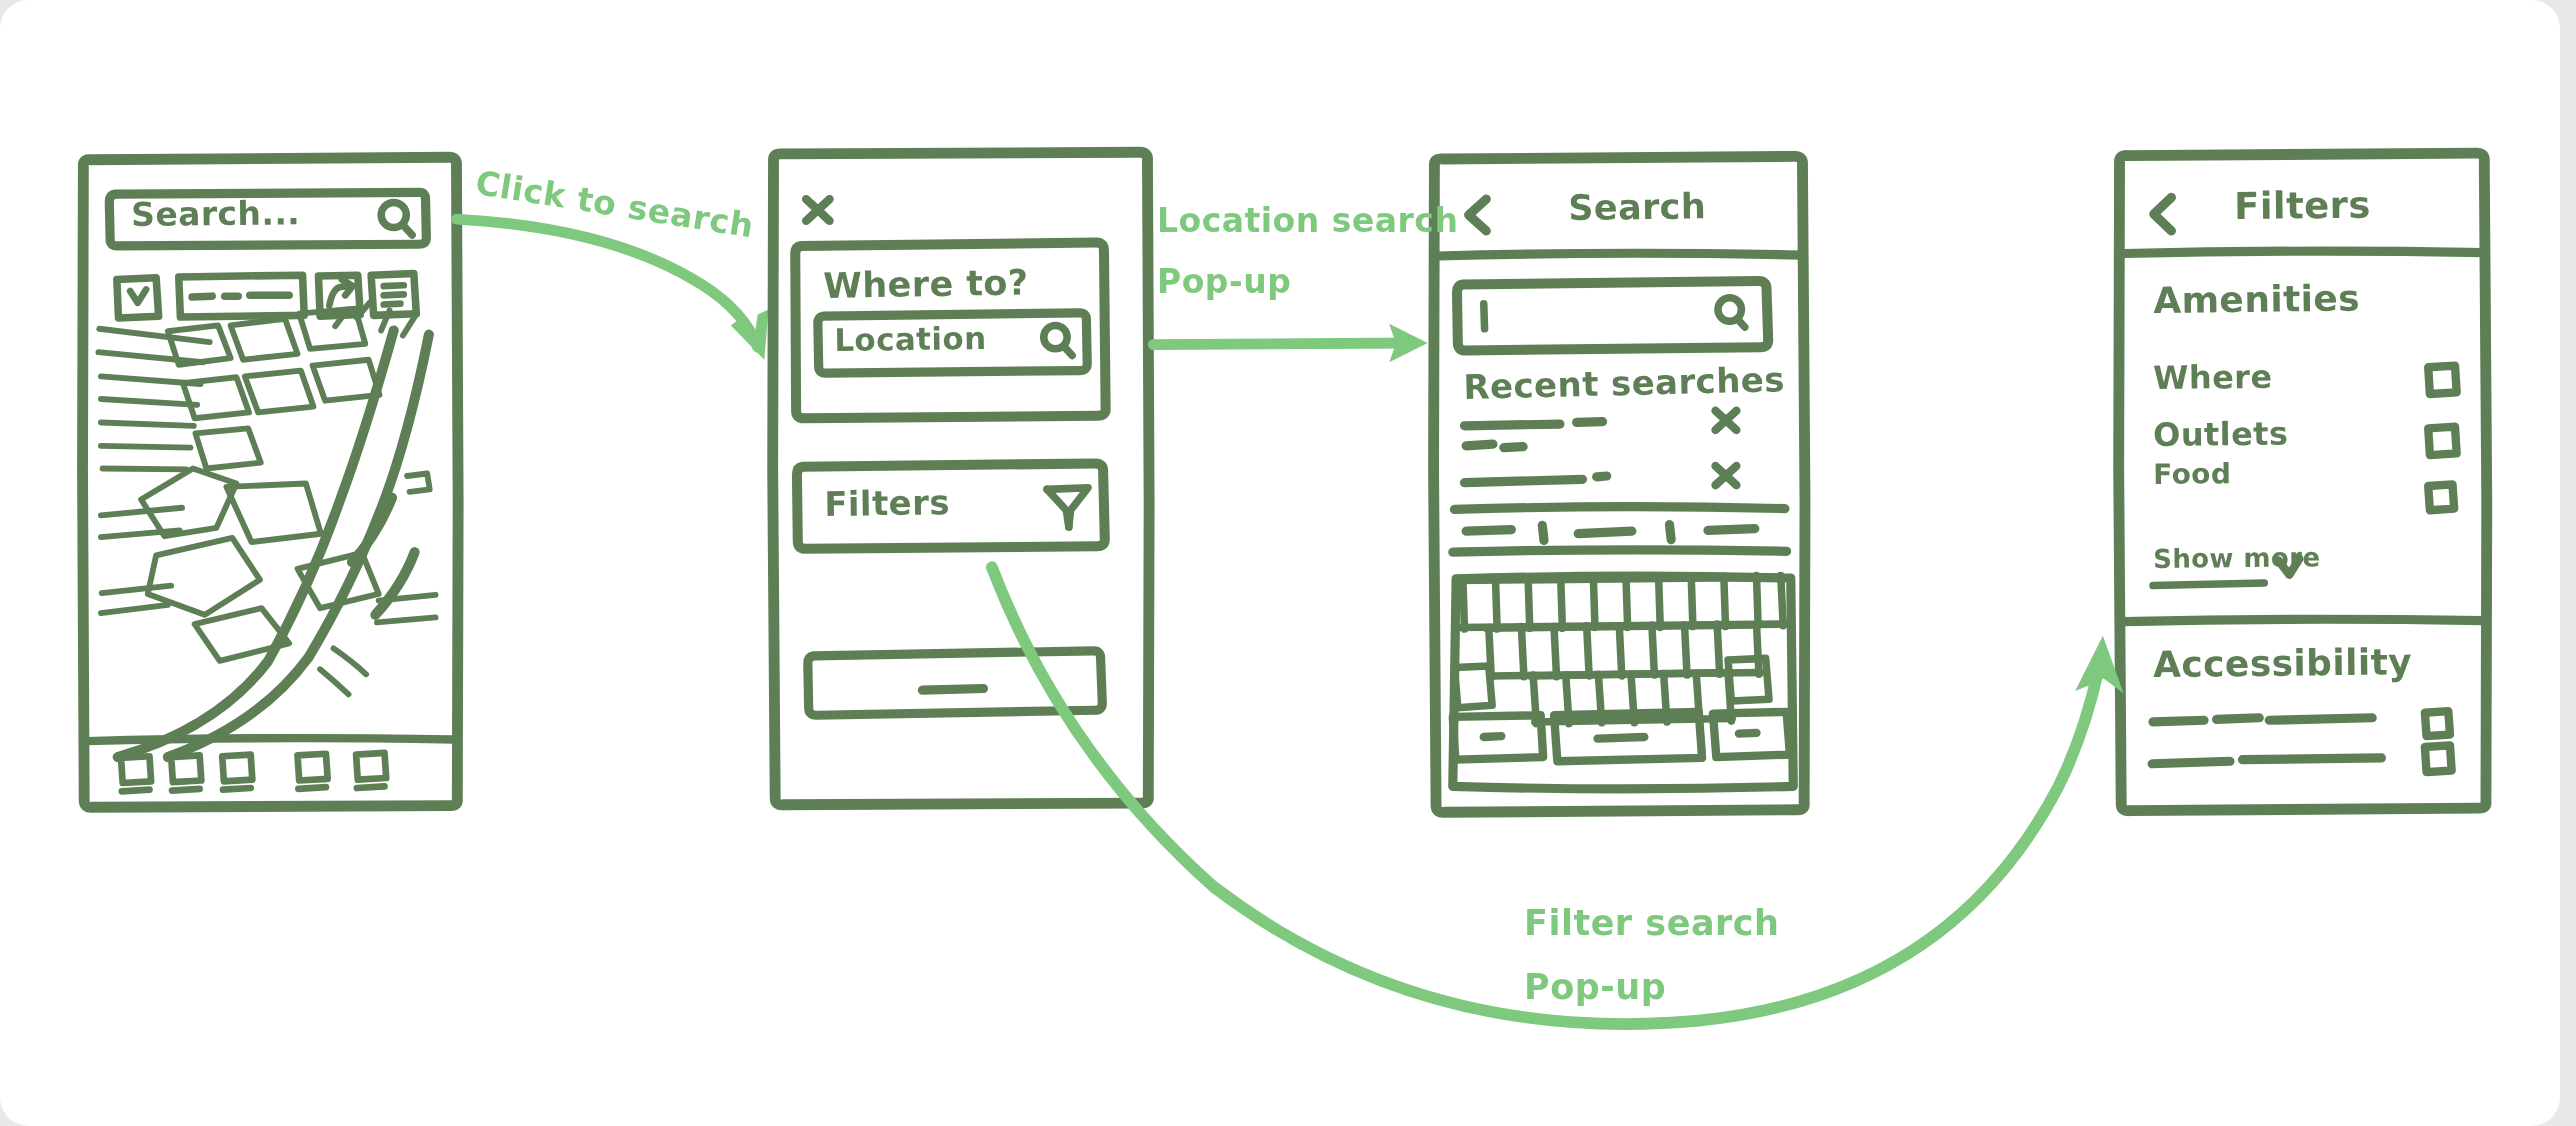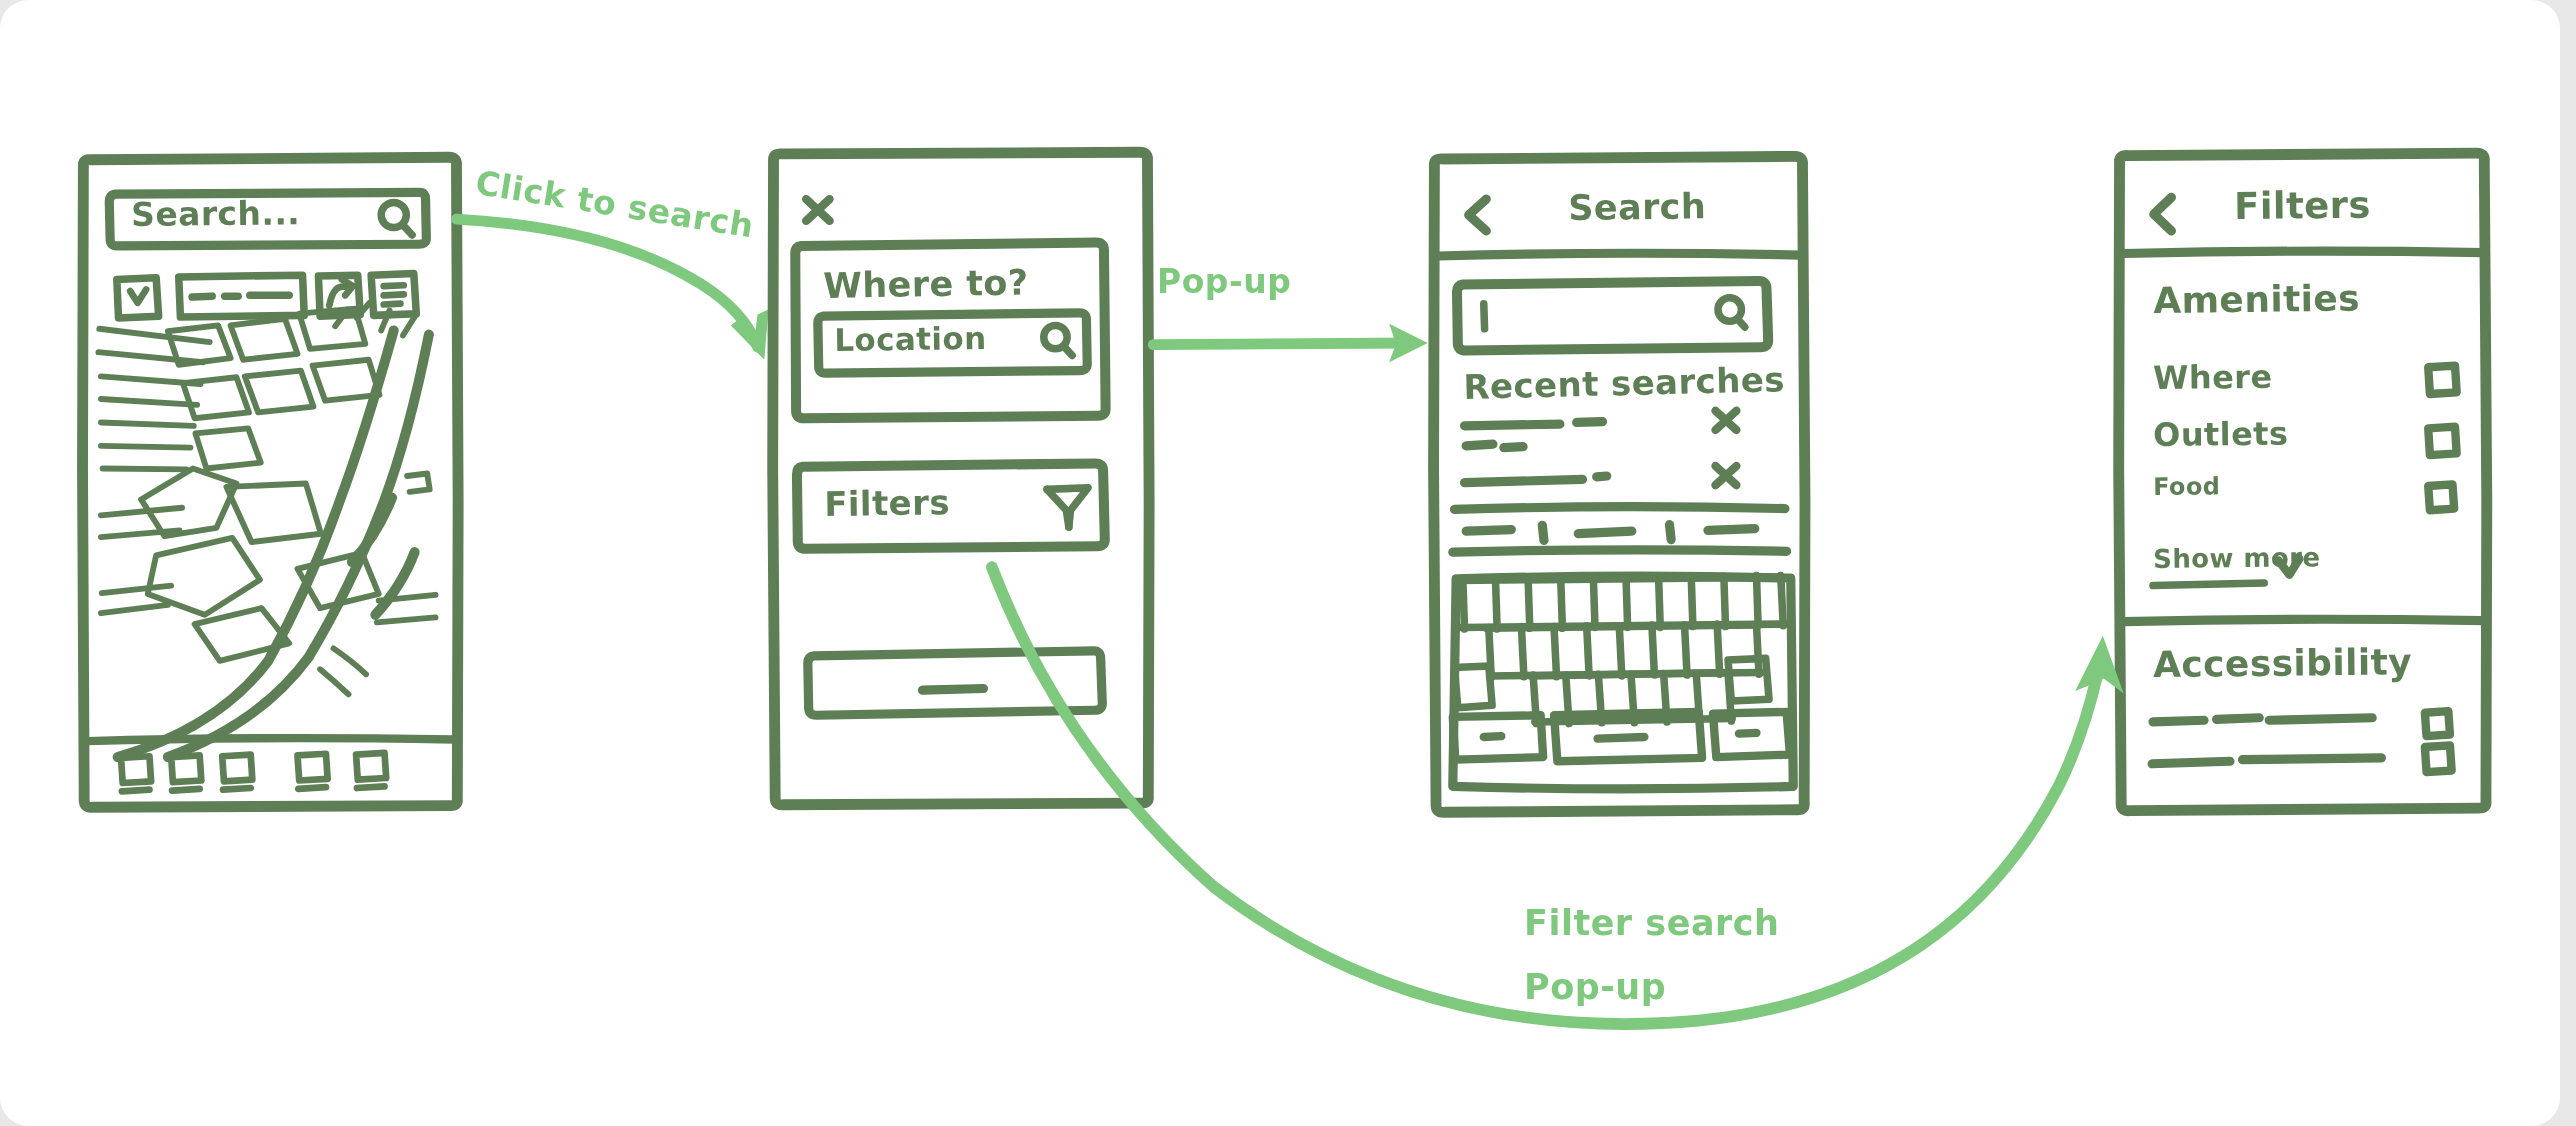--- a/index.html
+++ b/index.html
@@ -383,27 +383,28 @@
   <div class="handtext" style="left:1463px; top:367px; font-size:34px; transform:rotate(-1.4deg);">Recent searches</div>
 
   <div class="handtext" style="left:2234px; top:185px; font-size:37px; transform:rotate(-0.6deg);">Filters</div>
 
   <div class="handtext" style="left:2153px; top:280px; font-size:36px; transform:rotate(-0.7deg);">Amenities</div>
 
   <div class="handtext" style="left:2153px; top:359px; font-size:32px; transform:rotate(-0.6deg);">Where</div>
 
   <div class="handtext" style="left:2153px; top:416px; font-size:32px; transform:rotate(-0.6deg);">Outlets</div>
 
-  <div class="handtext" style="left:2153px; top:473px; font-size:24px; transform:rotate(-0.6deg);">Food</div>
+  <div class="handtext" style="left:2153px; top:458px; font-size:28px; transform:rotate(-0.6deg);">Food</div>
 
   <div class="handtext" style="left:2153px; top:544px; font-size:26px; transform:rotate(-0.6deg);">Show more</div>
 
   <div class="handtext" style="left:2153px; top:644px; font-size:36px; transform:rotate(-0.6deg);">Accessibility</div>
 
   <div class="anntext" style="left:479px; top:163px; font-size:33px; transform:rotate(9deg);">Click to search</div>
 
+  <div class="anntext" style="left:1157px; top:201px; font-size:33px;">Location search</div>
   <div class="anntext" style="left:1157px; top:262px; font-size:33px;">Pop-up</div>
 
   <div class="anntext" style="left:1524px; top:903px; font-size:35px;">Filter search</div>
   <div class="anntext" style="left:1524px; top:967px; font-size:35px;">Pop-up</div>
 
 </div>
 
 
 </body></html>

